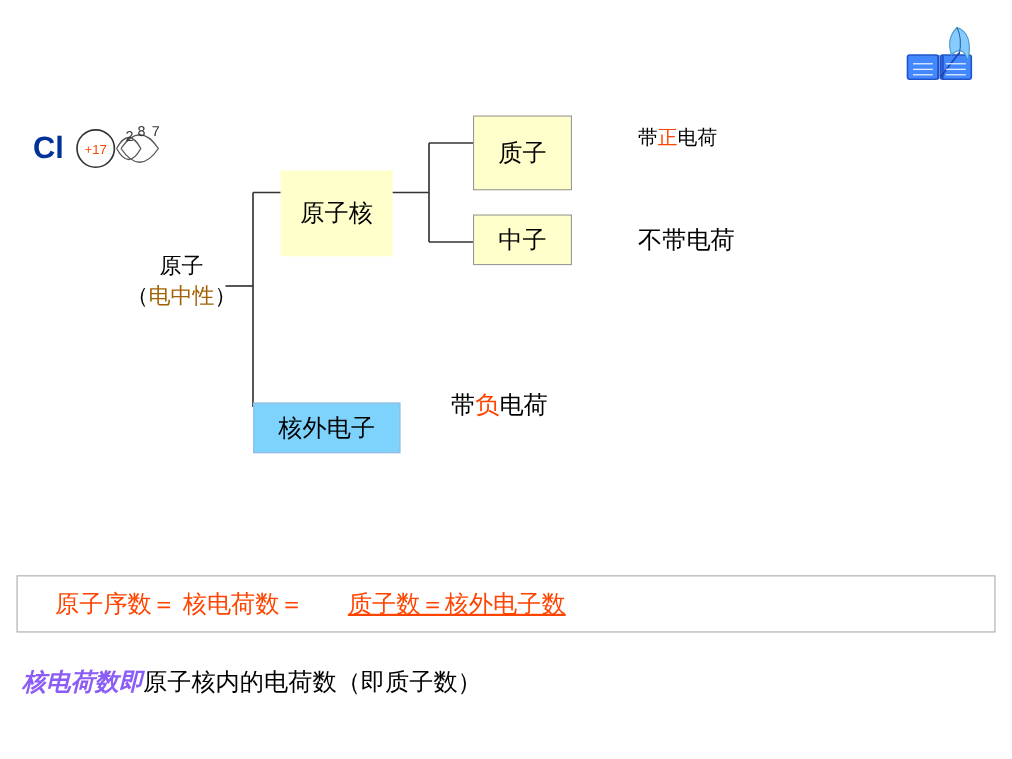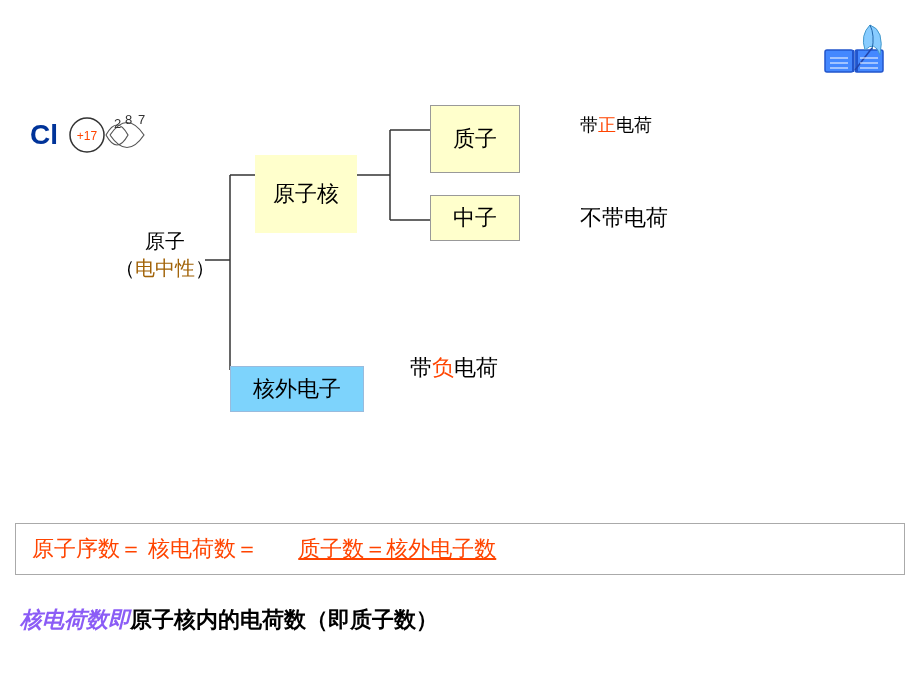--- a/index.html
+++ b/index.html
@@ -175,21 +175,21 @@
 
   <div style="position:absolute; top:203px; left:580px; font-size:22px; color:#000;">
     <span>不带电荷</span>
   </div>
 
   <div style="position:absolute; top:353px; left:410px; font-size:22px; color:#000;">
     <span>带</span><span style="color:#ff4400;">负</span><span>电荷</span>
   </div>
 
   <div style="position:absolute; bottom:115px; left:15px; right:15px; border:1px solid #aaa; background:white; padding:10px 16px; font-size:22px;">
-    <span style="color:#ff4400;">原子序数＝ 核电荷数＝</span>
+    <span style="color:#ff4400;margin-left:18px;">原子序数＝ 核电荷数＝</span>
     <span style="margin-left:34px; text-decoration:underline; color:#ff4400;">质子数＝核外电子数</span>
   </div>
 
   <div style="position:absolute; bottom:55px; left:20px; font-size:22px;">
-    <span style="color:#8b5cf6; font-weight:bold;font-style:italic;">核电荷数即</span><span style="color:#000;font-weight:bold;">原子核内的电荷数（即质子数）</span>
+    <span style="color:#8b5cf6; font-weight:bold;font-style:italic;">核电荷数即</span><span style="color:#000;">原子核内的电荷数（即质子数）</span>
   </div>
 
 </div>
 
 </body></html>

